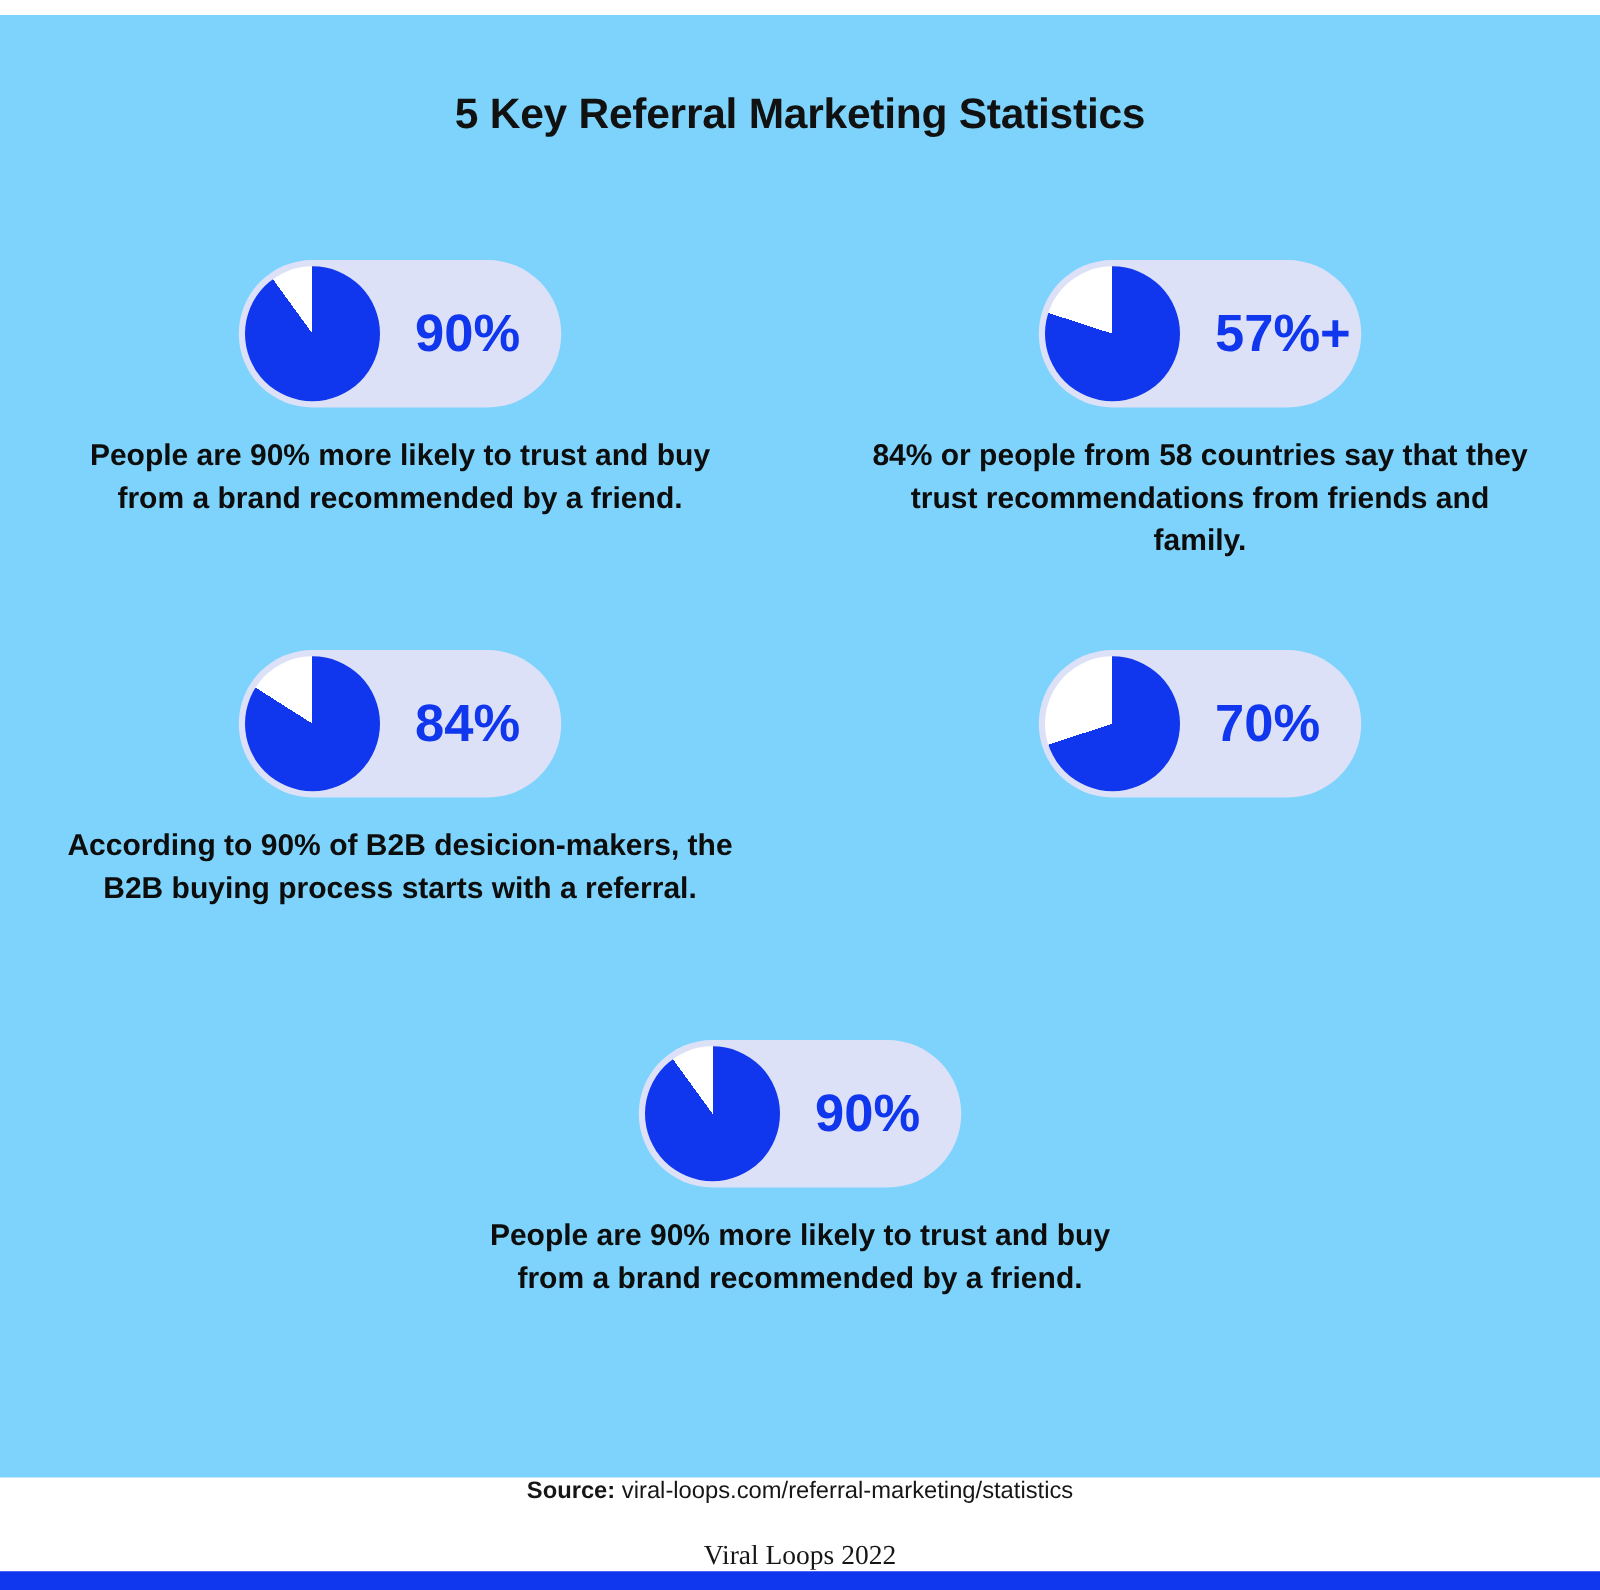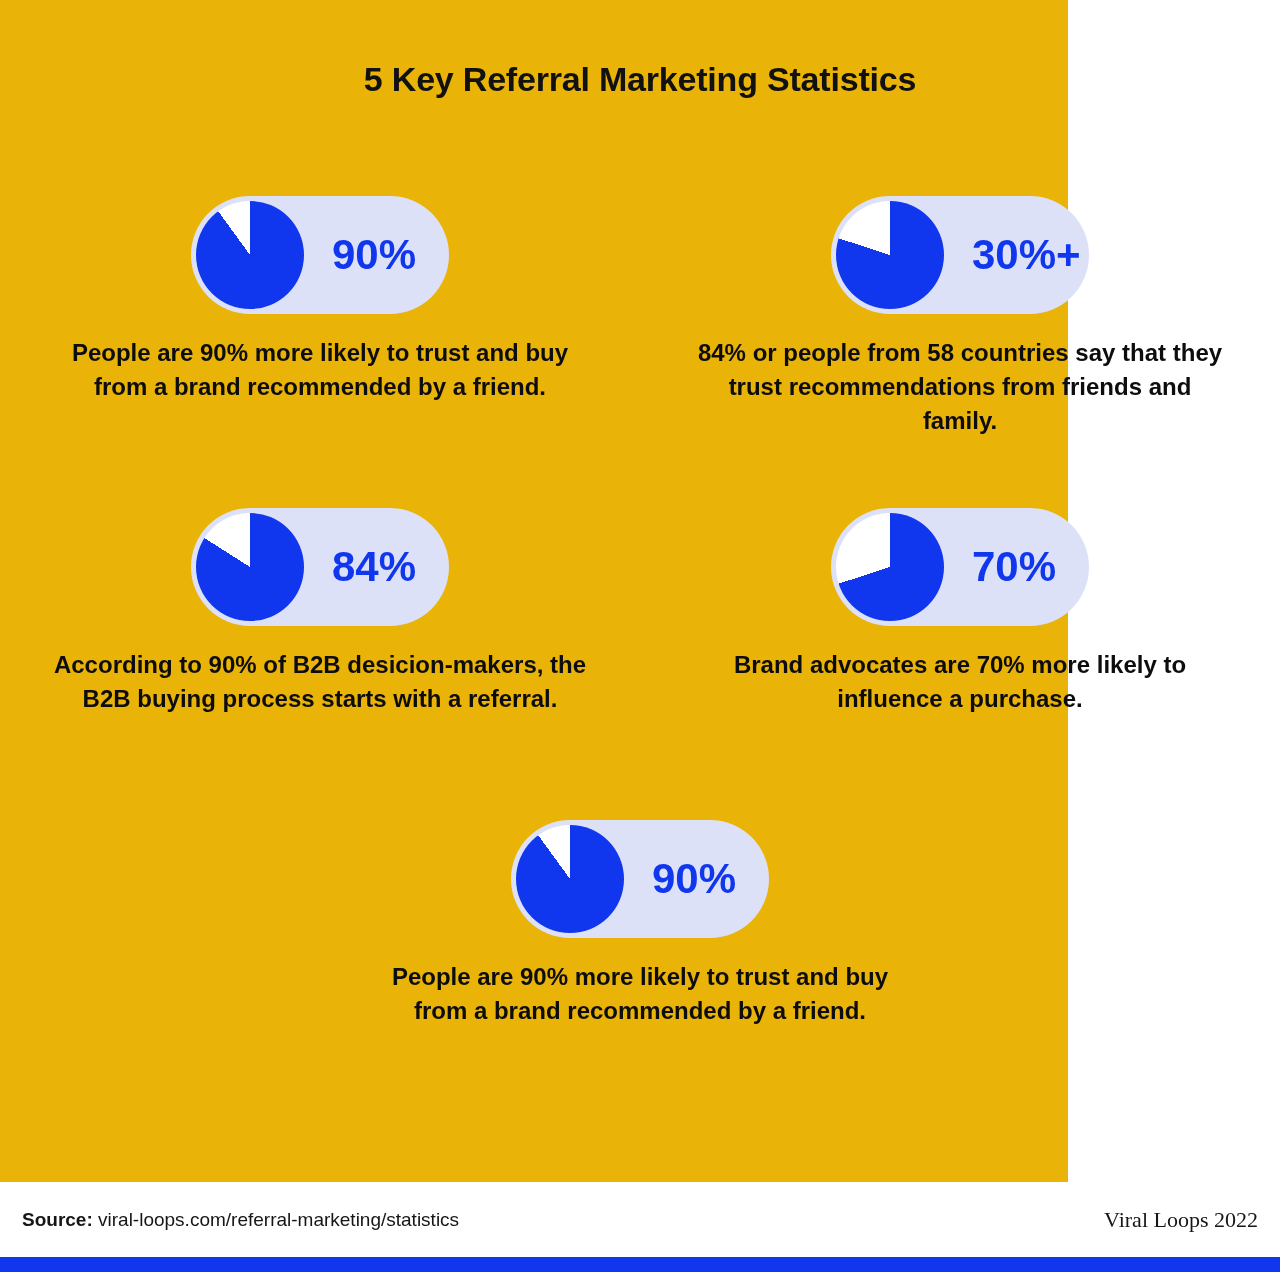--- a/index.html
+++ b/index.html
@@ -21,24 +21,24 @@
     position: relative;
     width: 1280px;
     height: 1272px;
     background: #ffffff;
   }
 
   
   .canvas {
     position: absolute;
     left: 0;
-    top: 0;
-    width: 1068px;
+    top: 12px;
+    width: 1280px;
     height: 1182px;
-    background: #eab308;
+    background: #7dd3fc;
   }
 
   .title {
     position: absolute;
     left: 0;
     top: 60px;
     width: 1280px;
     text-align: center;
     font-size: 34px;
     font-weight: bold;
@@ -110,20 +110,21 @@
     position: absolute;
     left: 0;
     top: 1182px;
     width: 1280px;
     height: 75px;
     background: #ffffff;
     display: flex;
     align-items: center;
     justify-content: space-between;
     padding: 0 22px;
+    flex-direction: column;
   }
 
   .source {
     font-size: 19px;
     color: #161616;
     white-space: nowrap;
   }
 
   .source .source-label {
     font-weight: bold;
@@ -160,39 +161,38 @@
         <div class="pill">
           <div class="pie" style="background: conic-gradient(rgb(17, 55, 238) 0deg, rgb(17, 55, 238) 324deg, rgb(255, 255, 255) 324deg, rgb(255, 255, 255) 360deg);"></div>
           <div class="pct">90%</div>
         </div>
         <div class="caption">People are 90% more likely to trust and buy from a brand recommended by a friend.</div>
       </div>
 
       <div class="stat col-right row-1">
         <div class="pill">
           <div class="pie" style="background: conic-gradient(rgb(17, 55, 238) 0deg, rgb(17, 55, 238) 288deg, rgb(255, 255, 255) 288deg, rgb(255, 255, 255) 360deg);"></div>
-          <div class="pct">30%+</div>
+          <div class="pct">57%+</div>
         </div>
         <div class="caption">84% or people from 58 countries say that they trust recommendations from friends and family.</div>
       </div>
 
       <div class="stat col-left row-2">
         <div class="pill">
           <div class="pie" style="background: conic-gradient(rgb(17, 55, 238) 0deg, rgb(17, 55, 238) 302.4deg, rgb(255, 255, 255) 302.4deg, rgb(255, 255, 255) 360deg);"></div>
           <div class="pct">84%</div>
         </div>
         <div class="caption">According to 90% of B2B desicion-makers, the B2B buying process starts with a referral.</div>
       </div>
 
       <div class="stat col-right row-2">
         <div class="pill">
           <div class="pie" style="background: conic-gradient(rgb(17, 55, 238) 0deg, rgb(17, 55, 238) 252deg, rgb(255, 255, 255) 252deg, rgb(255, 255, 255) 360deg);"></div>
           <div class="pct">70%</div>
         </div>
-        <div class="caption">Brand advocates are 70% more likely to influence a purchase.</div>
       </div>
 
       <div class="stat center">
         <div class="pill">
           <div class="pie" style="background: conic-gradient(rgb(17, 55, 238) 0deg, rgb(17, 55, 238) 324deg, rgb(255, 255, 255) 324deg, rgb(255, 255, 255) 360deg);"></div>
           <div class="pct">90%</div>
         </div>
         <div class="caption">People are 90% more likely to trust and buy from a brand recommended by a friend.</div>
       </div>
 

